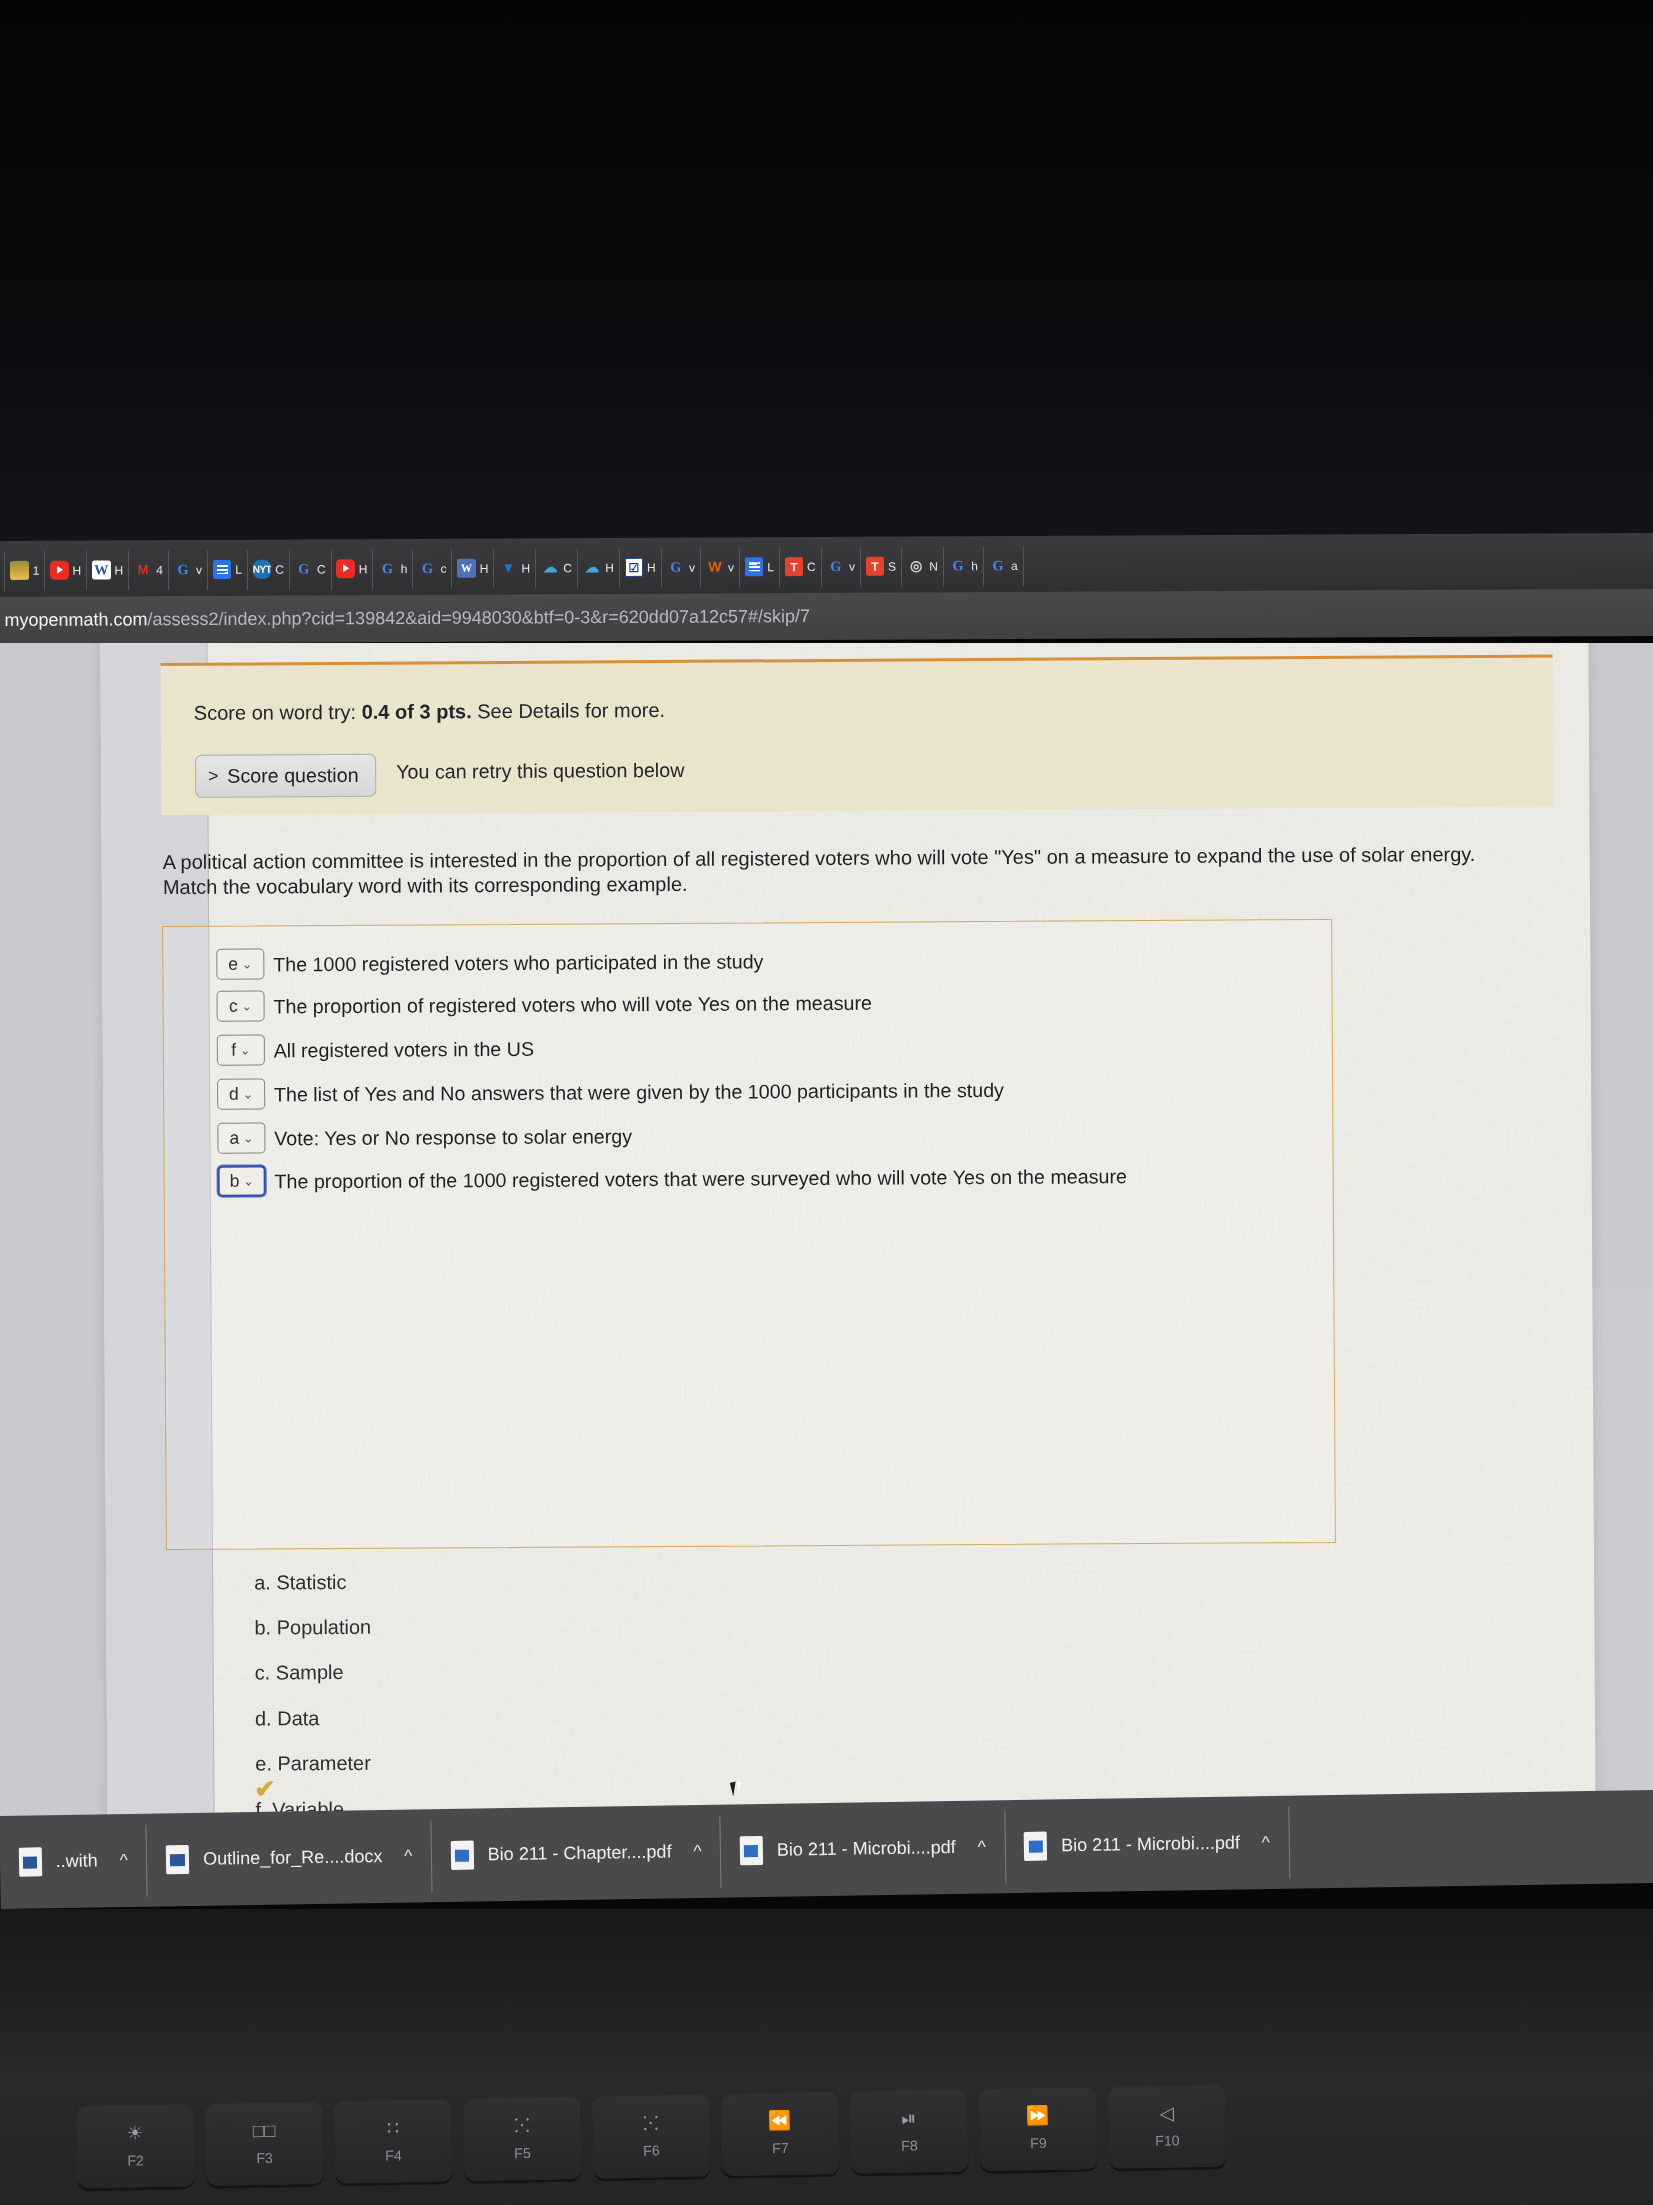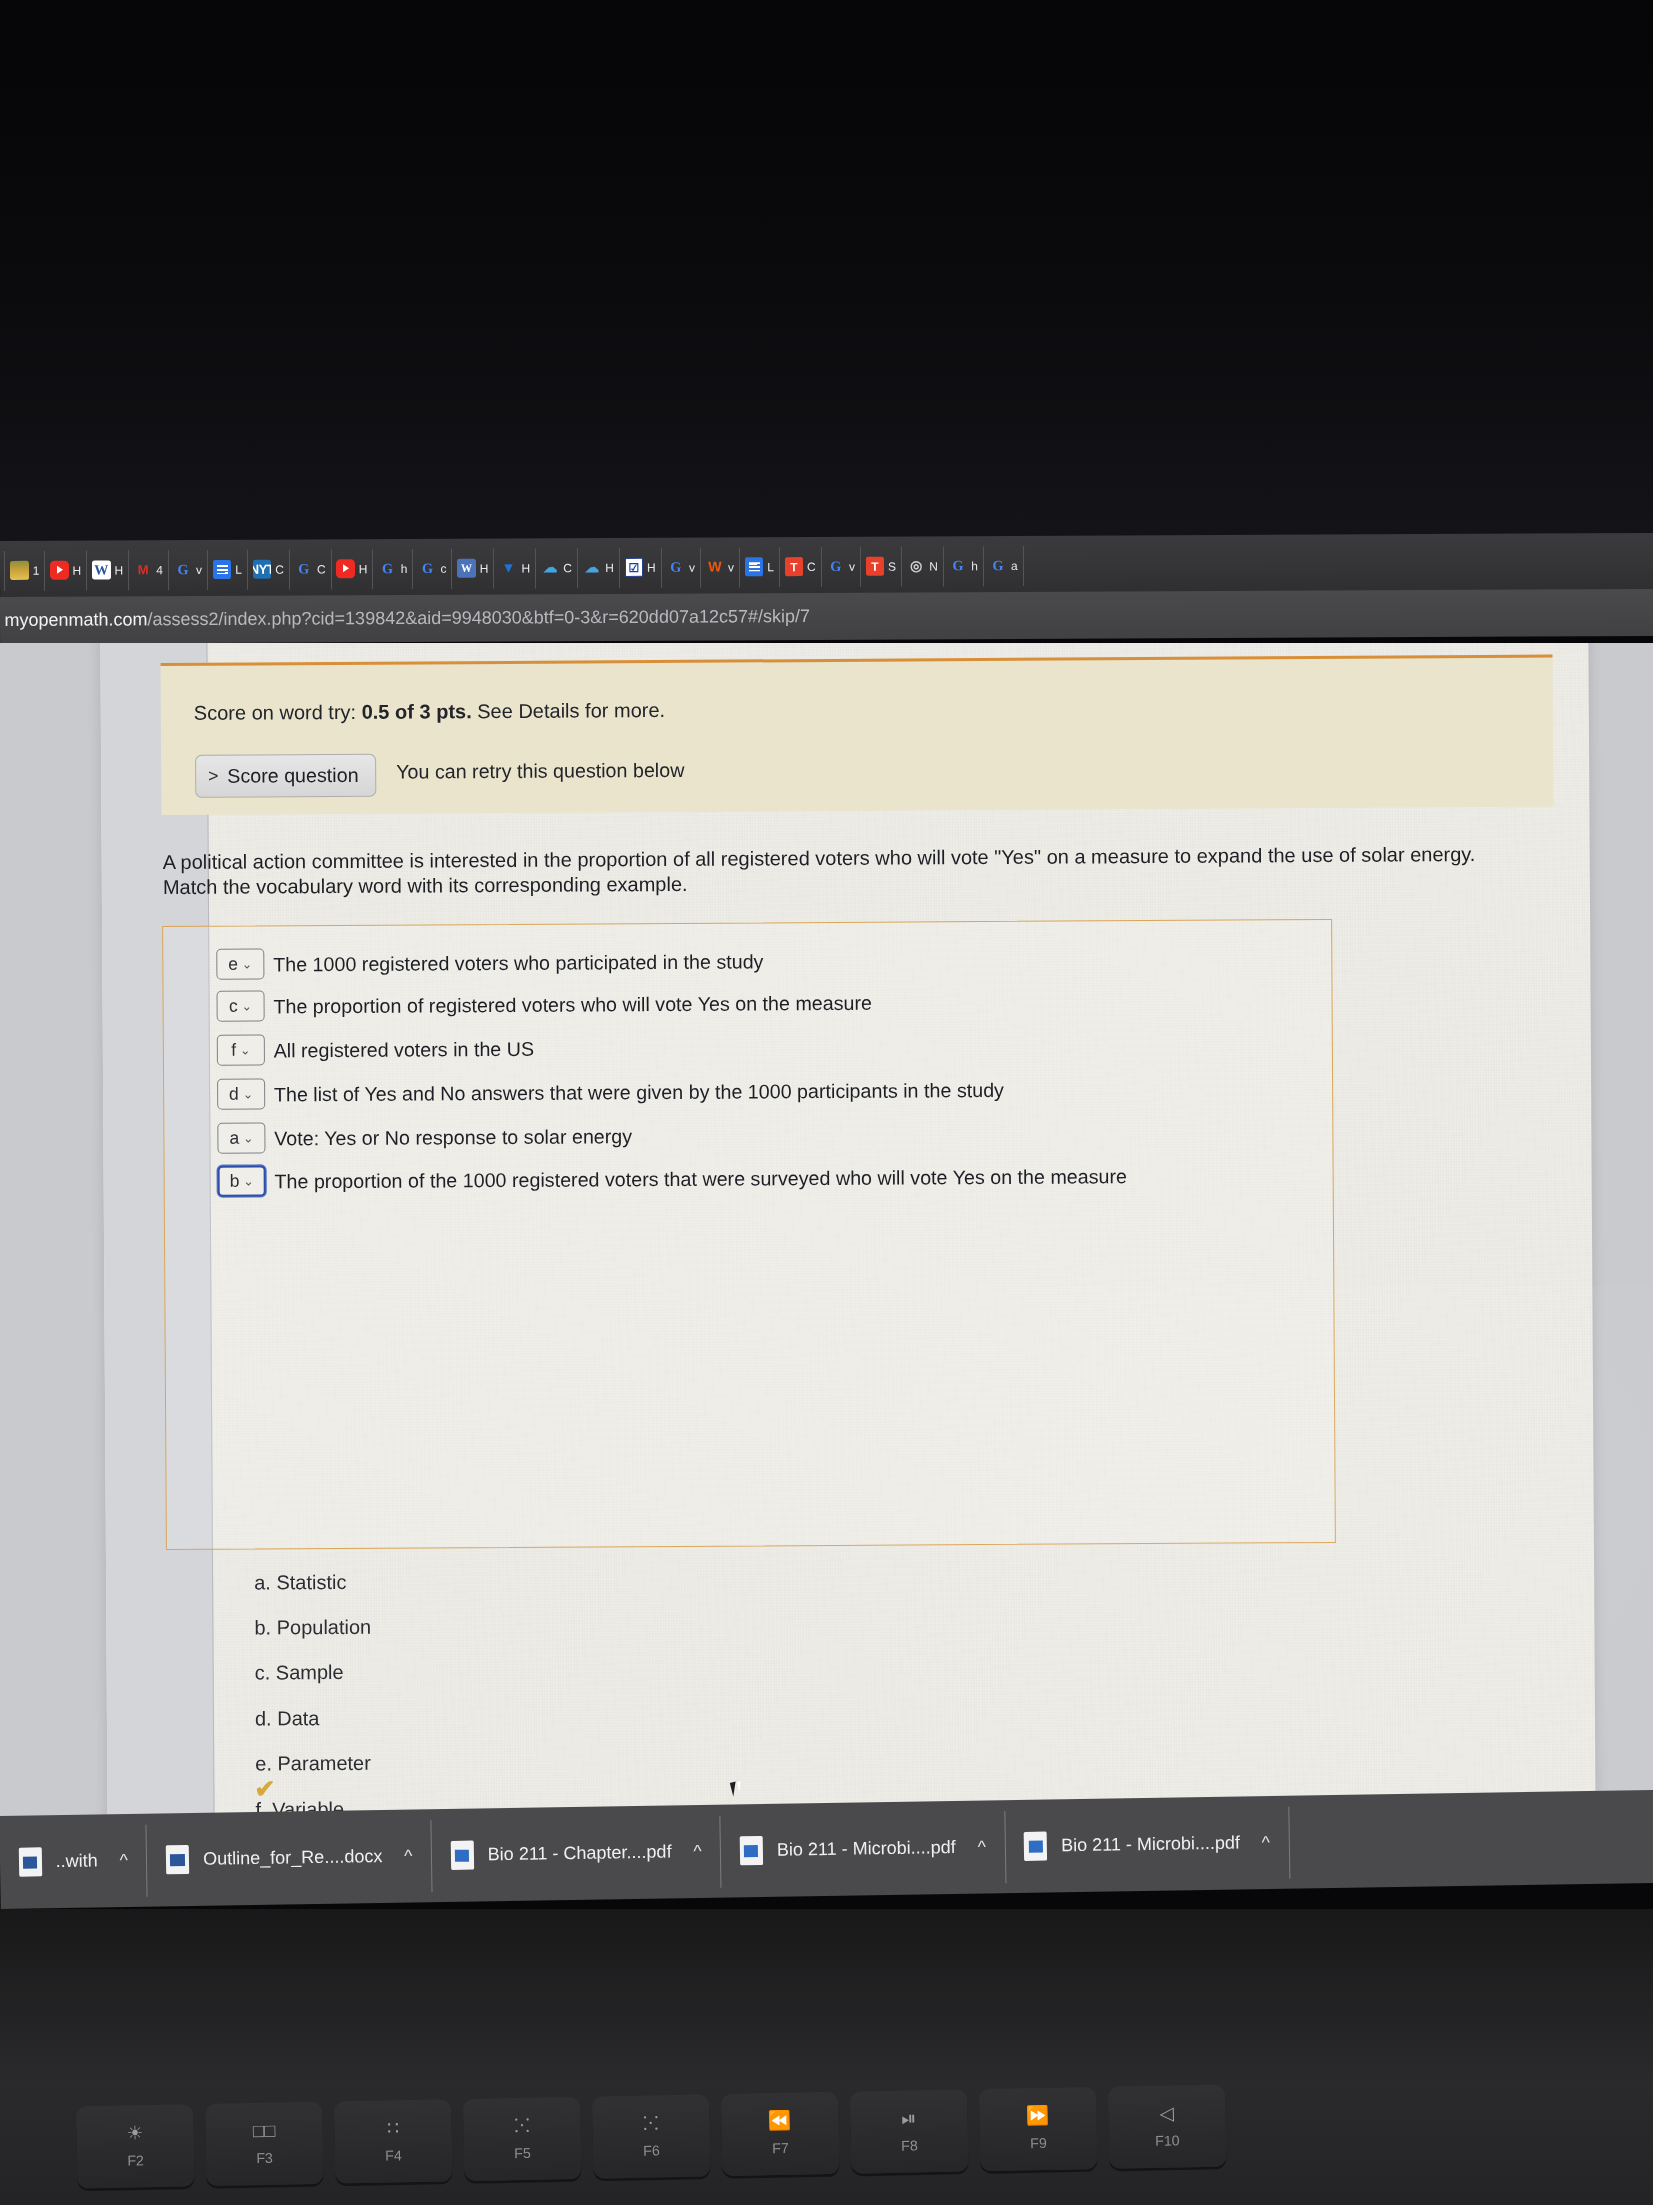--- a/index.html
+++ b/index.html
@@ -45,21 +45,21 @@
   }
   .fav.books{background:linear-gradient(180deg,#8d8f3d 0%,#c9a23b 50%,#e4c254 100%);}
   .fav.yt{background:#ee2a22;border-radius:4.4px;position:relative;}
   .fav.yt::after{content:"";position:absolute;left:6.6px;top:4.9px;border-left:6.6px solid #fff;border-top:4.4px solid transparent;border-bottom:4.4px solid transparent;}
   .fav.word{background:#fff;color:#2b579a;font-family:"Liberation Serif",serif;font-size:14.2px;}
   .fav.gmail{background:transparent;color:#d93025;font-size:13px;}
   .fav.google{background:transparent;color:#4285f4;font-size:14.2px;font-family:"Liberation Serif",serif;}
   .fav.gdocs{background:#2a74e8;border-radius:2.2px;position:relative;}
   .fav.gdocs::after{content:"";position:absolute;left:3.8px;top:4.4px;width:11px;height:9.8px;
     background:repeating-linear-gradient(180deg,#fff 0 2.2px,transparent 2.2px 3.8px);}
-  .fav.nyt{background:#1f6fb2;color:#fff;font-size:13px;letter-spacing:-0.5px;}
+  .fav.nyt{background:#1f6fb2;color:#fff;font-size:10px;letter-spacing:-0.5px;border-radius:7px;}
   .fav.wiki{background:#4b74b8;color:#fff;font-size:11px;font-family:"Liberation Serif",serif;}
   .fav.drop{background:transparent;color:#1e74d6;font-size:14.2px;}
   .fav.cloud{background:transparent;color:#43a6e0;font-size:14.2px;}
   .fav.check{background:#fff;color:#1d3fa0;font-size:12px;border:1.1px solid #24418f;border-radius:1.6px;}
   .fav.wa{background:transparent;color:#e8590c;font-size:14.2px;font-weight:900;}
   .fav.tbl{background:#e8402a;color:#fff;border-radius:2.2px;font-size:12px;}
   .fav.chr{background:transparent;color:#cfcfd2;font-size:14.2px;}
 
   
   .urlbar {
@@ -344,21 +344,21 @@
   </div>
 
   <div class="page">
     <div class="page-inner">
       <div class="paper">
 
         <div class="leftgutter"></div>
 
         <div class="score-banner">
           <div class="score-line">
-            <span>Score on word try: </span><b>0.5 of 3 pts.</b><span> See Details for more.</span>
+            <span>Score on word try: </span><b>0.4 of 3 pts.</b><span> See Details for more.</span>
           </div>
           <div class="next-q-btn">
             <span class="chev">&gt;</span>
             <span>Score question</span>
           </div>
           <div class="retry-note">You can retry this question below</div>
         </div>
 
         <div class="qprompt">A political action committee is interested in the proportion of all registered voters who will vote "Yes" on a measure to expand the use of solar energy. Match the vocabulary word with its corresponding example.</div>
 

